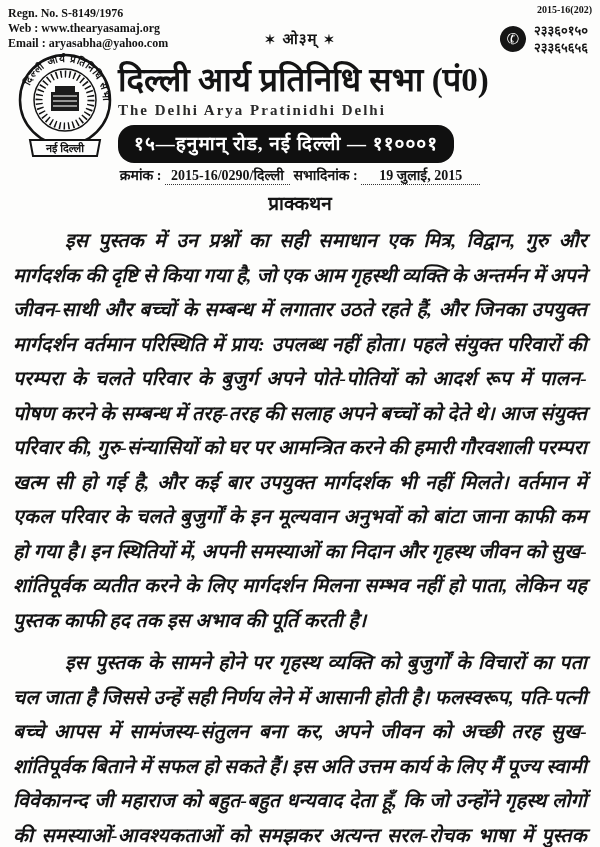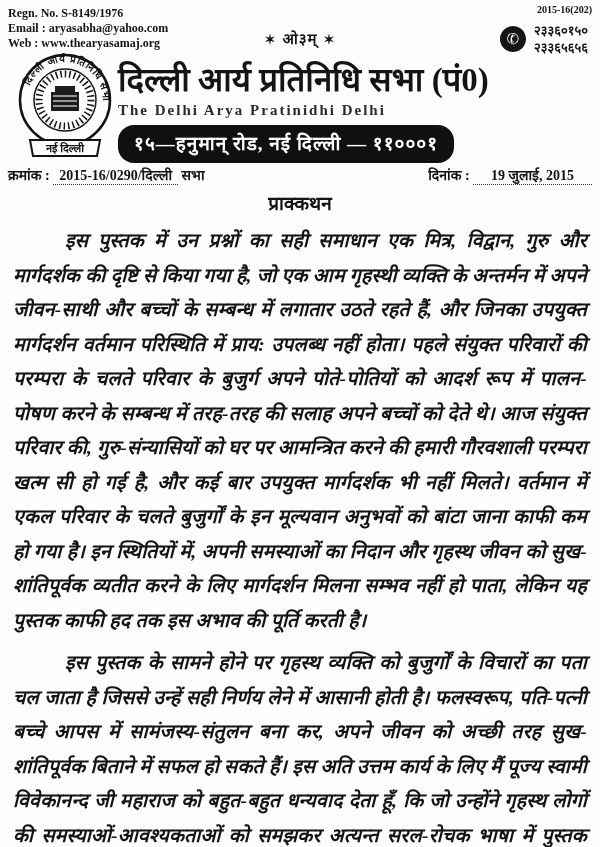--- a/index.html
+++ b/index.html
@@ -21,39 +21,39 @@
   }
   .phone-nums{font-size:13px;font-weight:bold;line-height:17px;text-align:right;}
   .logo{position:absolute;left:12px;top:52px;width:106px;height:112px;}
   .head-center{position:absolute;left:118px;right:4px;top:60px;}
   .org-hi{font-size:33px;font-weight:bold;line-height:40px;white-space:nowrap;}
   .org-en{font-size:15px;font-weight:bold;letter-spacing:2px;margin-top:2px;color:#2a2a2a;}
   .addr-banner{
     display:inline-block;margin-top:6px;background:#101010;color:#fff;
     font-size:19px;font-weight:bold;letter-spacing:1px;padding:5px 16px 7px;border-radius:16px;
   }
-  .ref-row{position:absolute;left:8px;right:8px;top:165px;font-size:14px;font-weight:bold;display:flex;justify-content:space-between;}
+  .ref-row{position:absolute;left:8px;right:8px;top:165px;font-size:14px;font-weight:bold;display:flex;justify-content:center;}
   .dotted{border-bottom:1.5px dotted #333;padding:0 6px 1px;}
   
   .doc-body{position:absolute;left:5px;right:5px;top:190px;}
   .doc-heading{text-align:center;font-size:19px;font-weight:bold;margin:0 0 4px;}
   .doc-body p{
     margin:8px;font-size:19.5px;font-weight:600;line-height:34.5px;
     text-align:justify;text-indent:52px;letter-spacing:.2px;font-style:italic;
   }
 </style>
 </head>
 <body>
 
 <div class="page">
 
   <div class="contact-block">
     <div>Regn. No. S-8149/1976</div>
+    <div>Web : www.thearyasamaj.org</div>
     <div>Email : aryasabha@yahoo.com</div>
-    <div>Web : www.thearyasamaj.org</div>
   </div>
 
   <div class="om-line">
     <span class="star">✶</span><span>ओ३म्</span><span class="star">✶</span>
   </div>
 
   <div class="year-ref">2015-16(202)</div>
   <div class="phone-wrap">
     <div class="phone-icon">✆</div>
     <div class="phone-nums">

